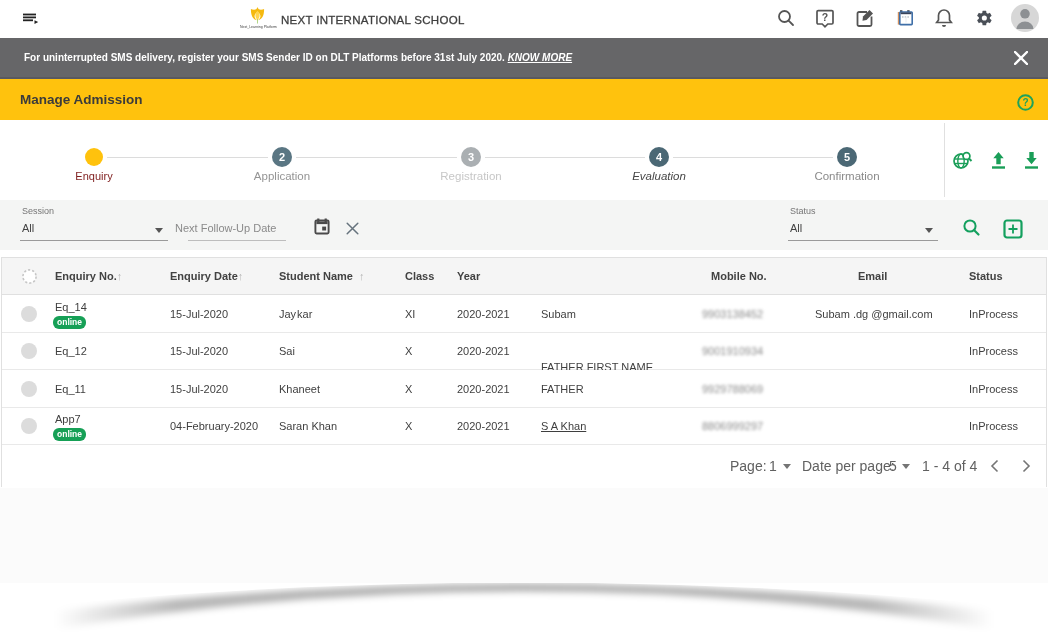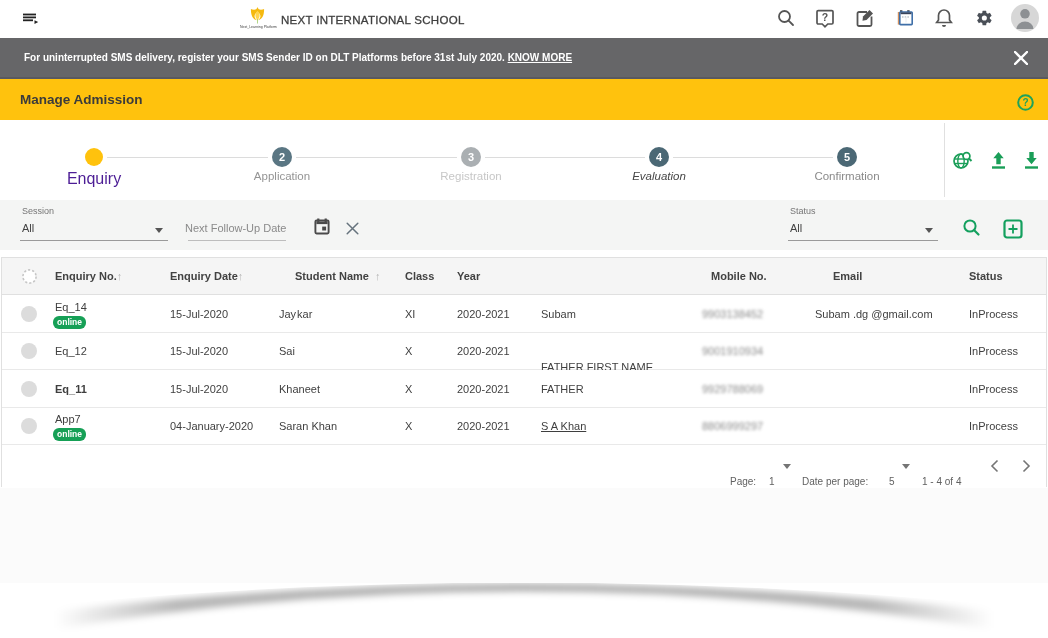--- a/index.html
+++ b/index.html
@@ -16,21 +16,21 @@
     font-size:11.5px; color:#3f3f3f; letter-spacing:.3px; -webkit-text-stroke:0.3px #3f3f3f; }
   .session { position:absolute; left:652px; top:0; height:38px; line-height:38px; font-size:10.5px; color:#9e9e9e; }
   .session b { color:#424242; font-weight:bold; }
   .tico { position:absolute; top:8px; width:20px; height:20px; }
   .avatar { position:absolute; left:1011px; top:4px; width:28px; height:28px; border-radius:50%;
     background:#d7d7d7; overflow:hidden; }
 
   
   .banner { position:absolute; left:0; top:38px; width:1048px; height:39px; background:#666668;
     color:#fff; font-size:10px; font-weight:bold; line-height:39px; padding-left:24px; }
-  .banner u { text-decoration:underline; }
+  .banner u { text-decoration:underline;font-style:italic; }
   .banner .x { position:absolute; right:20px; top:13px; width:14px; height:14px; }
 
   
   .ybar { position:absolute; left:0; top:77px; width:1048px; height:42.5px; background:#FFC20D;
     border-top:2.5px solid #595960; }
   .ybar .t { position:absolute; left:20px; top:1px; height:40px; line-height:40px;
     font-size:13.5px; font-weight:bold; color:#3b3b3b; }
   .ybar .help { position:absolute; right:14px; top:15px; width:17px; height:17px; }
 
   
@@ -62,21 +62,21 @@
   .sortarr { color:#b5b5b5; font-weight:normal; font-size:11px; }
   .trow { position:absolute; left:0; width:1044px; border-bottom:1px solid #e9e9e9; background:#fff; }
   .td { position:absolute; font-size:11px; color:#3f3f3f; white-space:nowrap; }
   .rcirc { position:absolute; left:19px; width:16px; height:16px; border-radius:50%; background:#dcdcdc; }
   .badge { position:absolute; background:#16A056; color:#fff; font-size:8.5px; font-weight:bold;
     border-radius:6px; padding:1px 4px 2px; }
   .blurnum { filter:blur(1.8px); color:#8a8a8a; }
 
   
   .pgn { position:absolute; left:0; top:187px; width:1044px; height:42px; background:#fff; }
-  .pgn span { position:absolute; top:16px; height:42px; line-height:42px; font-size:10px; color:#616161; }
+  .pgn span { position:absolute; top:0; height:42px; line-height:42px; font-size:14px; color:#616161; }
 
   
   .belowcard { position:absolute; left:0; top:488px; width:1048px; height:95px; background:#fbfbfb; }
 
   
   .curl { position:absolute; left:0; top:583px; width:1048px; height:55px; }
 </style>
 </head>
 <body>
 <div id="app">
@@ -148,21 +148,21 @@
       <text x="8.5" y="12.2" font-size="10" font-weight="bold" fill="#1fa25b" text-anchor="middle" font-family="Liberation Sans">?</text>
     </svg>
   </div>
 
   <div class="stepsec">
     <div class="sdot" style="left:85px"></div>
     <div class="scirc" style="left:272px; background:#5a7683">2</div>
     <div class="scirc" style="left:461px; background:#aaafb2">3</div>
     <div class="scirc" style="left:649px; background:#4b6875">4</div>
     <div class="scirc" style="left:837px; background:#4b6875">5</div>
-    <div class="slab" style="left:14px;  color:#4c1d95; font-size:16px;">Enquiry</div>
+    <div class="slab" style="left:14px;  color:#7f1d1d; font-size:11px;">Enquiry</div>
     <div class="slab" style="left:202px; color:#949494;">Application</div>
     <div class="slab" style="left:391px; color:#c7c7c7;">Registration</div>
     <div class="slab" style="left:579px; color:#474747;font-style:italic;">Evaluation</div>
     <div class="slab" style="left:767px; color:#8a8a8a;text-align:center;">Confirmation</div>
     <div class="sline" style="left:107px; width:161px;"></div>
     <div class="sline" style="left:296px; width:161px;"></div>
     <div class="sline" style="left:485px; width:160px;"></div>
     <div class="sline" style="left:673px; width:160px;"></div>
     <div class="vdiv"></div>
     <svg class="actico" style="left:952px" viewBox="0 0 21 21">
@@ -181,21 +181,21 @@
       <path d="M10.5 14.2 L15.7 8 h-3 V2 h-4.4 v6 h-3 Z" fill="#1a9e58"></path>
       <rect x="4" y="16.3" width="13" height="2.4" fill="#1a9e58"></rect>
     </svg>
   </div>
 
   <div class="filterbar">
     <div class="flab" style="left:22px">Session</div>
     <div class="fval" style="left:22px">All</div>
     <div class="funder" style="left:20px; width:148px;"></div>
     <div class="caret" style="left:155px; top:28px;"></div>
-    <div class="fph" style="left:185px">Next Follow-Up Date</div>
+    <div class="fph" style="left:175px">Next Follow-Up Date</div>
     <div class="funder" style="left:188px; width:98px; background:#bdbdbd;"></div>
     <svg style="position:absolute; left:314px; top:218px; top:18px;" width="16" height="17" viewBox="0 0 16 17">
       <rect x="3.2" y="0.5" width="2.2" height="3.5" fill="#4a4a4a"></rect>
       <rect x="10.6" y="0.5" width="2.2" height="3.5" fill="#4a4a4a"></rect>
       <rect x="1.4" y="2.5" width="13.2" height="13" rx="1.2" fill="none" stroke="#4a4a4a" stroke-width="1.9"></rect>
       <rect x="2.4" y="3.5" width="11.2" height="2.6" fill="#4a4a4a"></rect>
       <rect x="8.2" y="8.6" width="3.9" height="3.9" fill="#4a4a4a"></rect>
     </svg>
     <svg style="position:absolute; left:346px; top:22px;" width="13" height="13" viewBox="0 0 13 13">
       <path d="M1.2 1.2 L11.8 11.8 M11.8 1.2 L1.2 11.8" stroke="#66737d" stroke-width="1.5" stroke-linecap="round"></path>
@@ -214,25 +214,25 @@
     </svg>
   </div>
 
   <div class="card">
     <div class="thead">
       <svg style="position:absolute;left:20px;top:11px" width="15" height="15" viewBox="0 0 15 15">
         <circle cx="7.5" cy="7.5" r="6.6" fill="#fff" stroke="#c6c6c6" stroke-width="1.6" stroke-dasharray="2.2 2.0"></circle>
       </svg>
       <div class="th" style="left:53px">Enquiry No.<span class="sortarr">↑</span></div>
       <div class="th" style="left:168px">Enquiry Date<span class="sortarr">↑</span></div>
-      <div class="th" style="left:293px">Student Name &nbsp;<span class="sortarr">↑</span></div>
+      <div class="th" style="left:277px">Student Name &nbsp;<span class="sortarr">↑</span></div>
       <div class="th" style="left:403px">Class</div>
       <div class="th" style="left:455px">Year</div>
       <div class="th" style="left:709px">Mobile No.</div>
-      <div class="th" style="left:831px">Email</div>
+      <div class="th" style="left:856px">Email</div>
       <div class="th" style="left:967px">Status</div>
     </div>
 
     <div class="trow" style="top:37px; height:38px;">
       <div class="rcirc" style="top:11px"></div>
       <div class="td" style="left:53px; top:6px;">Eq_14</div>
       <div class="badge" style="left:51px; top:21px;">online</div>
       <div class="td" style="left:168px; top:13px;">15-Jul-2020</div>
       <div class="td" style="left:277px; top:13px;">Jay kar</div>
       <div class="td" style="left:403px; top:13px;">XI</div>
@@ -250,35 +250,35 @@
       <div class="td" style="left:277px; top:12px;">Sai</div>
       <div class="td" style="left:403px; top:12px;">X</div>
       <div class="td" style="left:455px; top:12px;">2020-2021</div>
       <div class="td" style="left:539px; top:28px;">FATHER FIRST NAME</div>
       <div class="td blurnum" style="left:700px; top:12px;">9001910934</div>
       <div class="td" style="left:967px; top:12px;">InProcess</div>
     </div>
 
     <div class="trow" style="top:112px; height:38px;">
       <div class="rcirc" style="top:11px"></div>
-      <div class="td" style="left:53px; top:13px;font-weight:bold;">Eq_11</div>
+      <div class="td" style="left:53px; top:13px;">Eq_11</div>
       <div class="td" style="left:168px; top:13px;">15-Jul-2020</div>
       <div class="td" style="left:277px; top:13px;">Khaneet</div>
       <div class="td" style="left:403px; top:13px;">X</div>
       <div class="td" style="left:455px; top:13px;">2020-2021</div>
       <div class="td" style="left:539px; top:13px;">FATHER</div>
       <div class="td blurnum" style="left:700px; top:13px;">9929788069</div>
       <div class="td" style="left:967px; top:13px;">InProcess</div>
     </div>
 
     <div class="trow" style="top:150px; height:37px;">
       <div class="rcirc" style="top:10px"></div>
       <div class="td" style="left:53px; top:5px;">App7</div>
       <div class="badge" style="left:51px; top:20px;">online</div>
-      <div class="td" style="left:168px; top:12px;">04-January-2020</div>
+      <div class="td" style="left:168px; top:12px;">04-February-2020</div>
       <div class="td" style="left:539px; top:12px;text-decoration:underline;">S A Khan</div>
       <div class="td" style="left:277px; top:12px;">Saran Khan</div>
       <div class="td" style="left:403px; top:12px;">X</div>
       <div class="td" style="left:455px; top:12px;">2020-2021</div>
       <div class="td blurnum" style="left:700px; top:12px;">8806999297</div>
       <div class="td" style="left:967px; top:12px;">InProcess</div>
     </div>
 
     <div class="pgn">
       <span style="left:728px">Page:</span>

